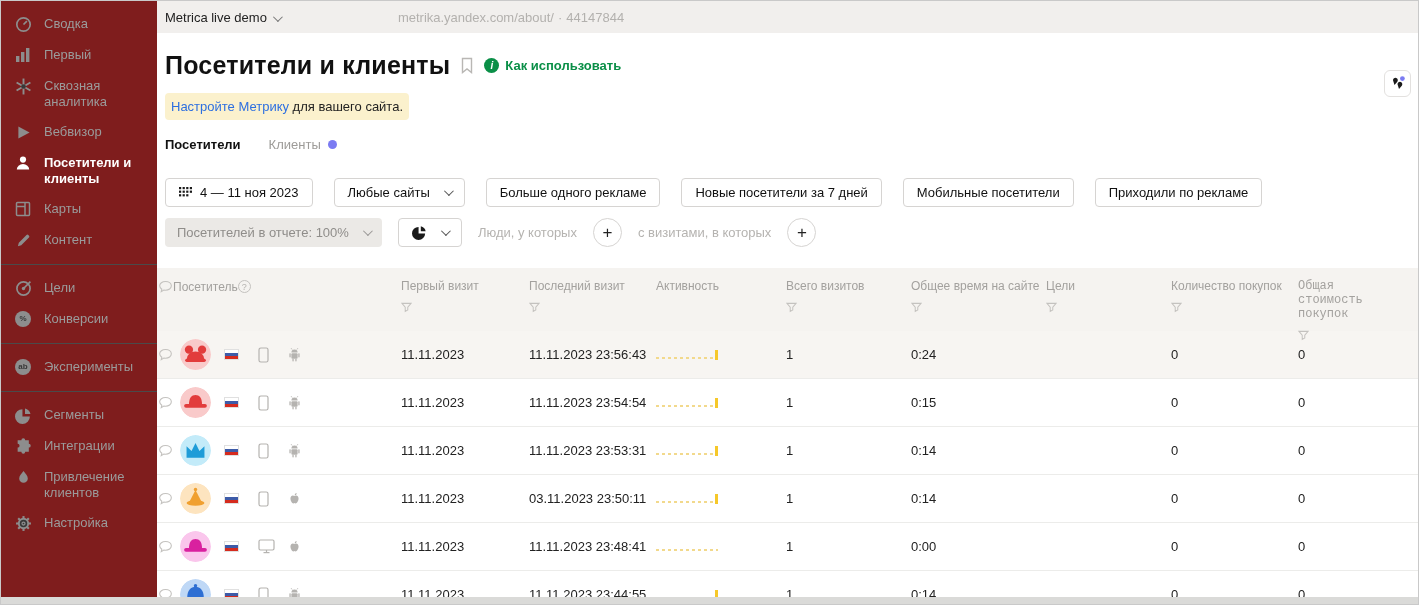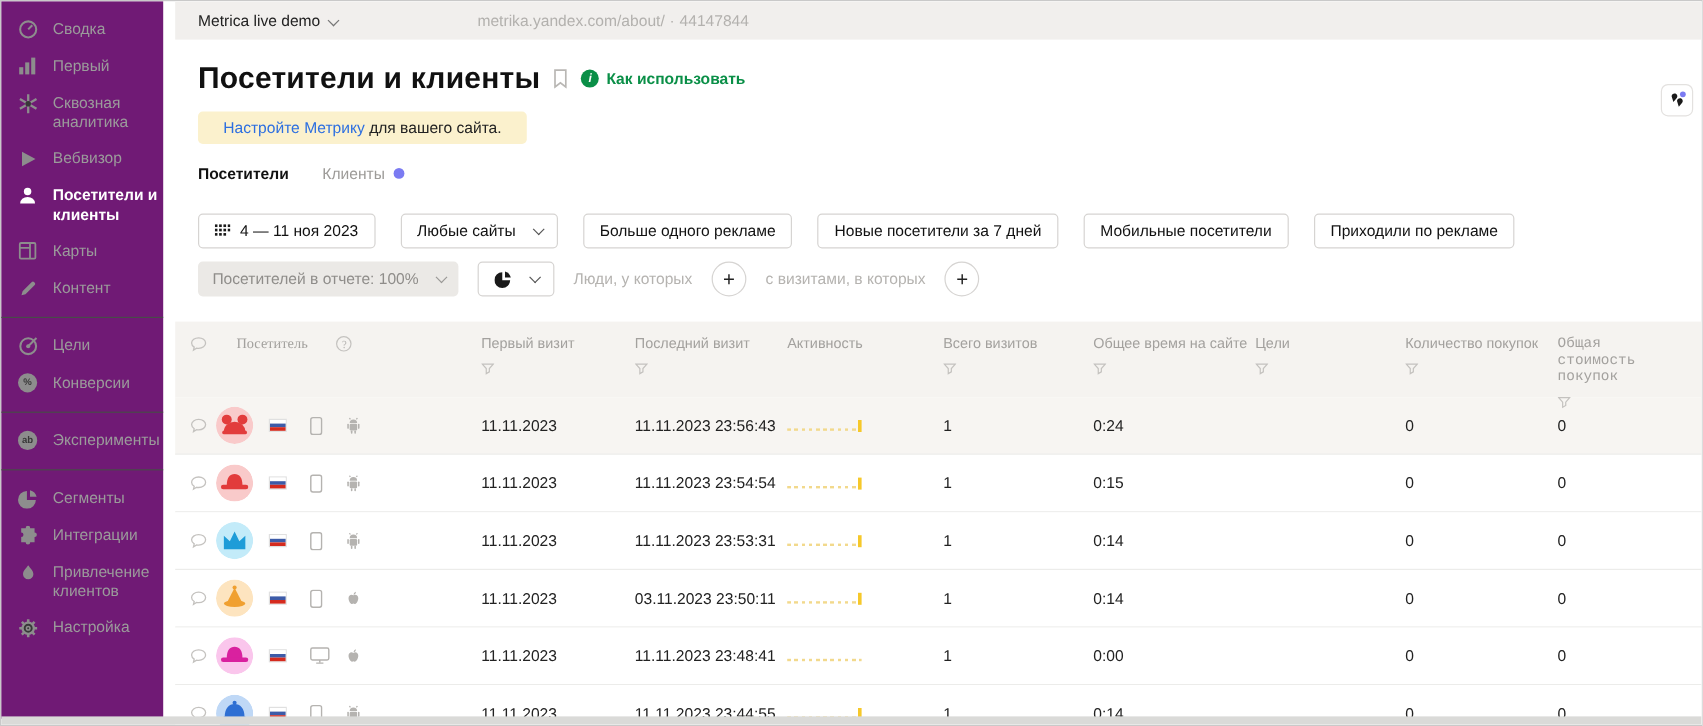--- a/index.html
+++ b/index.html
@@ -1,21 +1,21 @@
 <!DOCTYPE html>
 <html><head>
 <meta charset="utf-8">
 <style>
   * { margin:0; padding:0; box-sizing:border-box; }
   html,body { width:1419px; height:605px; }
   body { font-family:"Liberation Sans","DejaVu Sans",sans-serif; font-size:13px; color:#222; background:#fff; }
   .window { position:relative; width:1419px; height:605px; overflow:hidden; border:1px solid #c9c9c9; background:#fff; }
 
   
-  .sidebar { position:absolute; left:0; top:0; width:135px; height:598px; background:#701a75; padding-top:8px; z-index:3; }
+  .sidebar { position:absolute; left:0; top:0; width:156px; height:598px; background:#7f1d1d; padding-top:8px; z-index:3; }
   .side-item { display:flex; align-items:flex-start; gap:12px; padding:7px 0 7px 13px; color:#9b9b9b; cursor:pointer; line-height:16px; }
   .side-item .s-icon { width:18px; min-width:18px; height:18px; display:flex; align-items:center; justify-content:center; margin-top:-1px; }
   .side-item.active { color:#ffffff; font-weight:700; }
   .side-divider { border-top:1px solid #4a4a4a; margin:8px 0; }
   .circle-icon { width:16px; height:16px; border-radius:50%; background:#8d8d8d; color:#383838; display:flex; align-items:center; justify-content:center; font-size:8px; font-weight:700; }
 
   
   .main { position:absolute; left:145px; top:0; right:0; bottom:0; background:#fff; }
   .topbar { height:32px; background:#f1efed; display:flex; align-items:center; padding-left:19px; }
   .counter-name { color:#222; margin-right:8px; }
@@ -23,42 +23,42 @@
   .site-url { color:#b3b1ae; margin-left:110px; }
   .site-url .sep { margin:0 4px; }
 
   .page-head { position:relative; padding:18px 0 0 19px; }
   .page-title-row { display:flex; align-items:center; gap:10px; }
   .page-title { font-size:25px; font-weight:600; color:#111; letter-spacing:.2px; }
   .howto { display:flex; align-items:center; gap:6px; color:#0a8f47; font-weight:700; font-size:13px; cursor:pointer; }
   .info-badge { width:15px; height:15px; border-radius:50%; background:#0a8f47; color:#fff; font-size:10px; font-weight:700; display:flex; align-items:center; justify-content:center; font-style:italic; }
   .chat-widget { position:absolute; right:7px; top:37px; width:27px; height:27px; border:1px solid #e3e1df; border-radius:6px; background:#fff; display:flex; align-items:center; justify-content:center; cursor:pointer; }
 
-  .banner { display:inline-block; background:#fbf1cd; border-radius:4px; padding:6px 21px; margin:13px 0 0 19px; color:#222; }
+  .banner { display:inline-block; background:#fbf1cd; border-radius:4px; padding:6px 6px; margin:13px 0 0 19px; color:#222; }
   .banner a { color:#2d6fe0; text-decoration:none; cursor:pointer; }
 
   .tabs { display:flex; gap:28px; margin:17px 0 0 19px; }
   .tab { color:#9d9b98; cursor:pointer; display:flex; align-items:center; gap:7px; }
   .tab.active { color:#111; font-weight:700; }
   .badge-dot { width:9px; height:9px; border-radius:50%; background:#7b7bf2; display:inline-block; }
 
   .filter-row1 { display:flex; gap:21px; margin:26px 0 0 19px; }
   .btn { height:29px; display:inline-flex; align-items:center; gap:8px; background:#fff; border:1px solid #d6d4d2; border-radius:4px; padding:0 13px; cursor:pointer; color:#111; white-space:nowrap; }
   .btn .chev { border-color:#555; }
 
   .filter-row2 { display:flex; align-items:center; gap:16px; margin:11px 0 0 19px; }
   .pill { height:29px; display:inline-flex; align-items:center; gap:8px; background:#ebe9e6; border-radius:4px; padding:0 12px; color:#8f8d8a; cursor:pointer; }
   .pill .chev { border-color:#9a9896; }
   .muted-label { color:#b5b3b0; }
   .plus-btn { width:29px; height:29px; border-radius:50%; border:1px solid #d6d4d2; background:#fff; display:flex; align-items:center; justify-content:center; font-size:17px; color:#222; cursor:pointer; line-height:1; }
 
   
   .tgrid { display:grid; grid-template-columns:12px 22px 44px 34px 30px 30px 83px 128px 127px 130px 125px 135px 125px 127px 1fr; align-items:center; }
   .thead { background:#f5f3f0; margin-top:21px; height:63px; align-items:start; padding-top:11px; color:#a3a19e; font-size:12px; }
-  .th-visitor { grid-column:2 / 8; display:flex; align-items:center; gap:24px;font-family:Liberation Serif, serif; }
+  .th-visitor { grid-column:2 / 8; display:flex; align-items:center; gap:0; }
   .q-icon { width:13px; height:13px; border-radius:50%; border:1px solid #c4c2bf; color:#b5b3b0; font-size:9px; display:inline-flex; align-items:center; justify-content:center; }
   .th-cell { display:flex; flex-direction:column; gap:9px; }
   .funnel { width:11px; height:11px; }
 
   .trow { height:48px; border-bottom:1px solid #ececea; background:#fff; }
   .trow.hl { background:#f7f5f2; }
   .avatar { width:31px; height:31px; border-radius:50%; display:block; }
   .cell-icon { display:flex; align-items:center; }
   .flag { width:15px; height:11px; border:1px solid #e0e0e0; display:flex; flex-direction:column; }
   .flag i { flex:1; } .flag .w{background:#fff;} .flag .b{background:#3d5ba8;} .flag .r{background:#d52b1e;}

